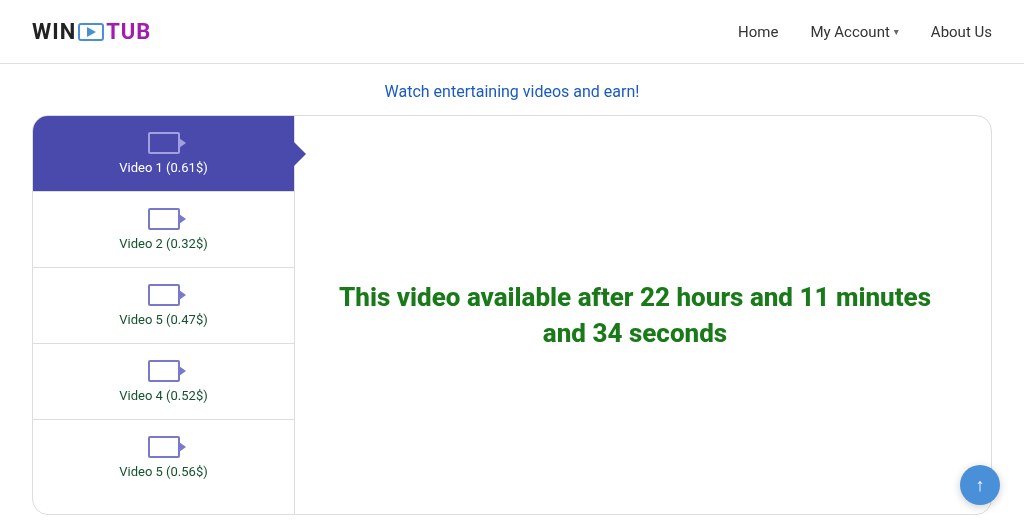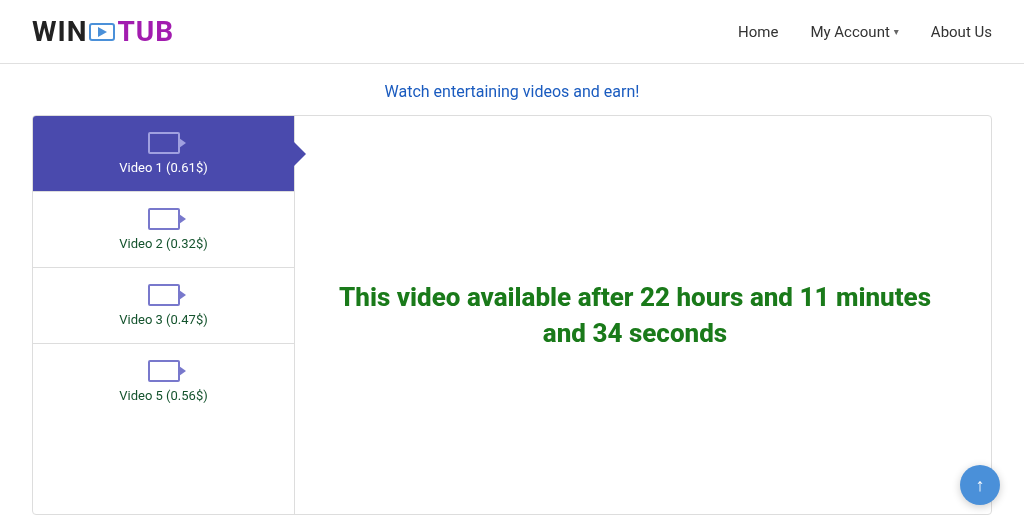--- a/index.html
+++ b/index.html
@@ -11,21 +11,21 @@
       align-items: center;
       justify-content: space-between;
       padding: 0 32px;
       height: 64px;
       border-bottom: 1px solid #e0e0e0;
       background: #fff;
     }
     .logo {
       display: flex;
       align-items: center;
-      font-size: 28px;
+      font-size: 22px;
       font-weight: 700;
       color: #222;
       letter-spacing: 1px;
     }
     .logo-win { color: #222; }
     .logo-icon {
       display: inline-flex;
       align-items: center;
       justify-content: center;
       width: 26px;
@@ -66,21 +66,21 @@
       font-size: 16px;
       font-weight: 400;
       color: #1a5bbf;
     }
 
     
     .main-content {
       display: flex;
       margin: 0 32px 24px;
       border: 1px solid #ddd;
-      border-radius: 4px;
+      border-radius: 16px;
       overflow: hidden;
       min-height: 400px;
     }
 
     
     .sidebar {
       width: 262px;
       flex-shrink: 0;
       border-right: 1px solid #ddd;
     }
@@ -210,21 +210,25 @@
   <div class="video-item active">
         <div class="video-icon"></div>
         <div class="video-label">Video 1 (0.61$)</div>
       </div>
       <div class="video-item">
         <div class="video-icon"></div>
         <div class="video-label">Video 2 (0.32$)</div>
       </div>
       <div class="video-item">
         <div class="video-icon"></div>
-        <div class="video-label">Video 3 (0.47$)</div>
+        <div class="video-label">Video 5 (0.47$)</div>
+      </div>
+      <div class="video-item">
+        <div class="video-icon"></div>
+        <div class="video-label">Video 4 (0.52$)</div>
       </div>
       <div class="video-item">
         <div class="video-icon"></div>
         <div class="video-label">Video 5 (0.56$)</div>
       </div>
     </div>
   <div class="video-panel">
     <div class="availability-msg">This video available after 22 hours and 11 minutes and 34 seconds</div>
   </div>
 </div>

